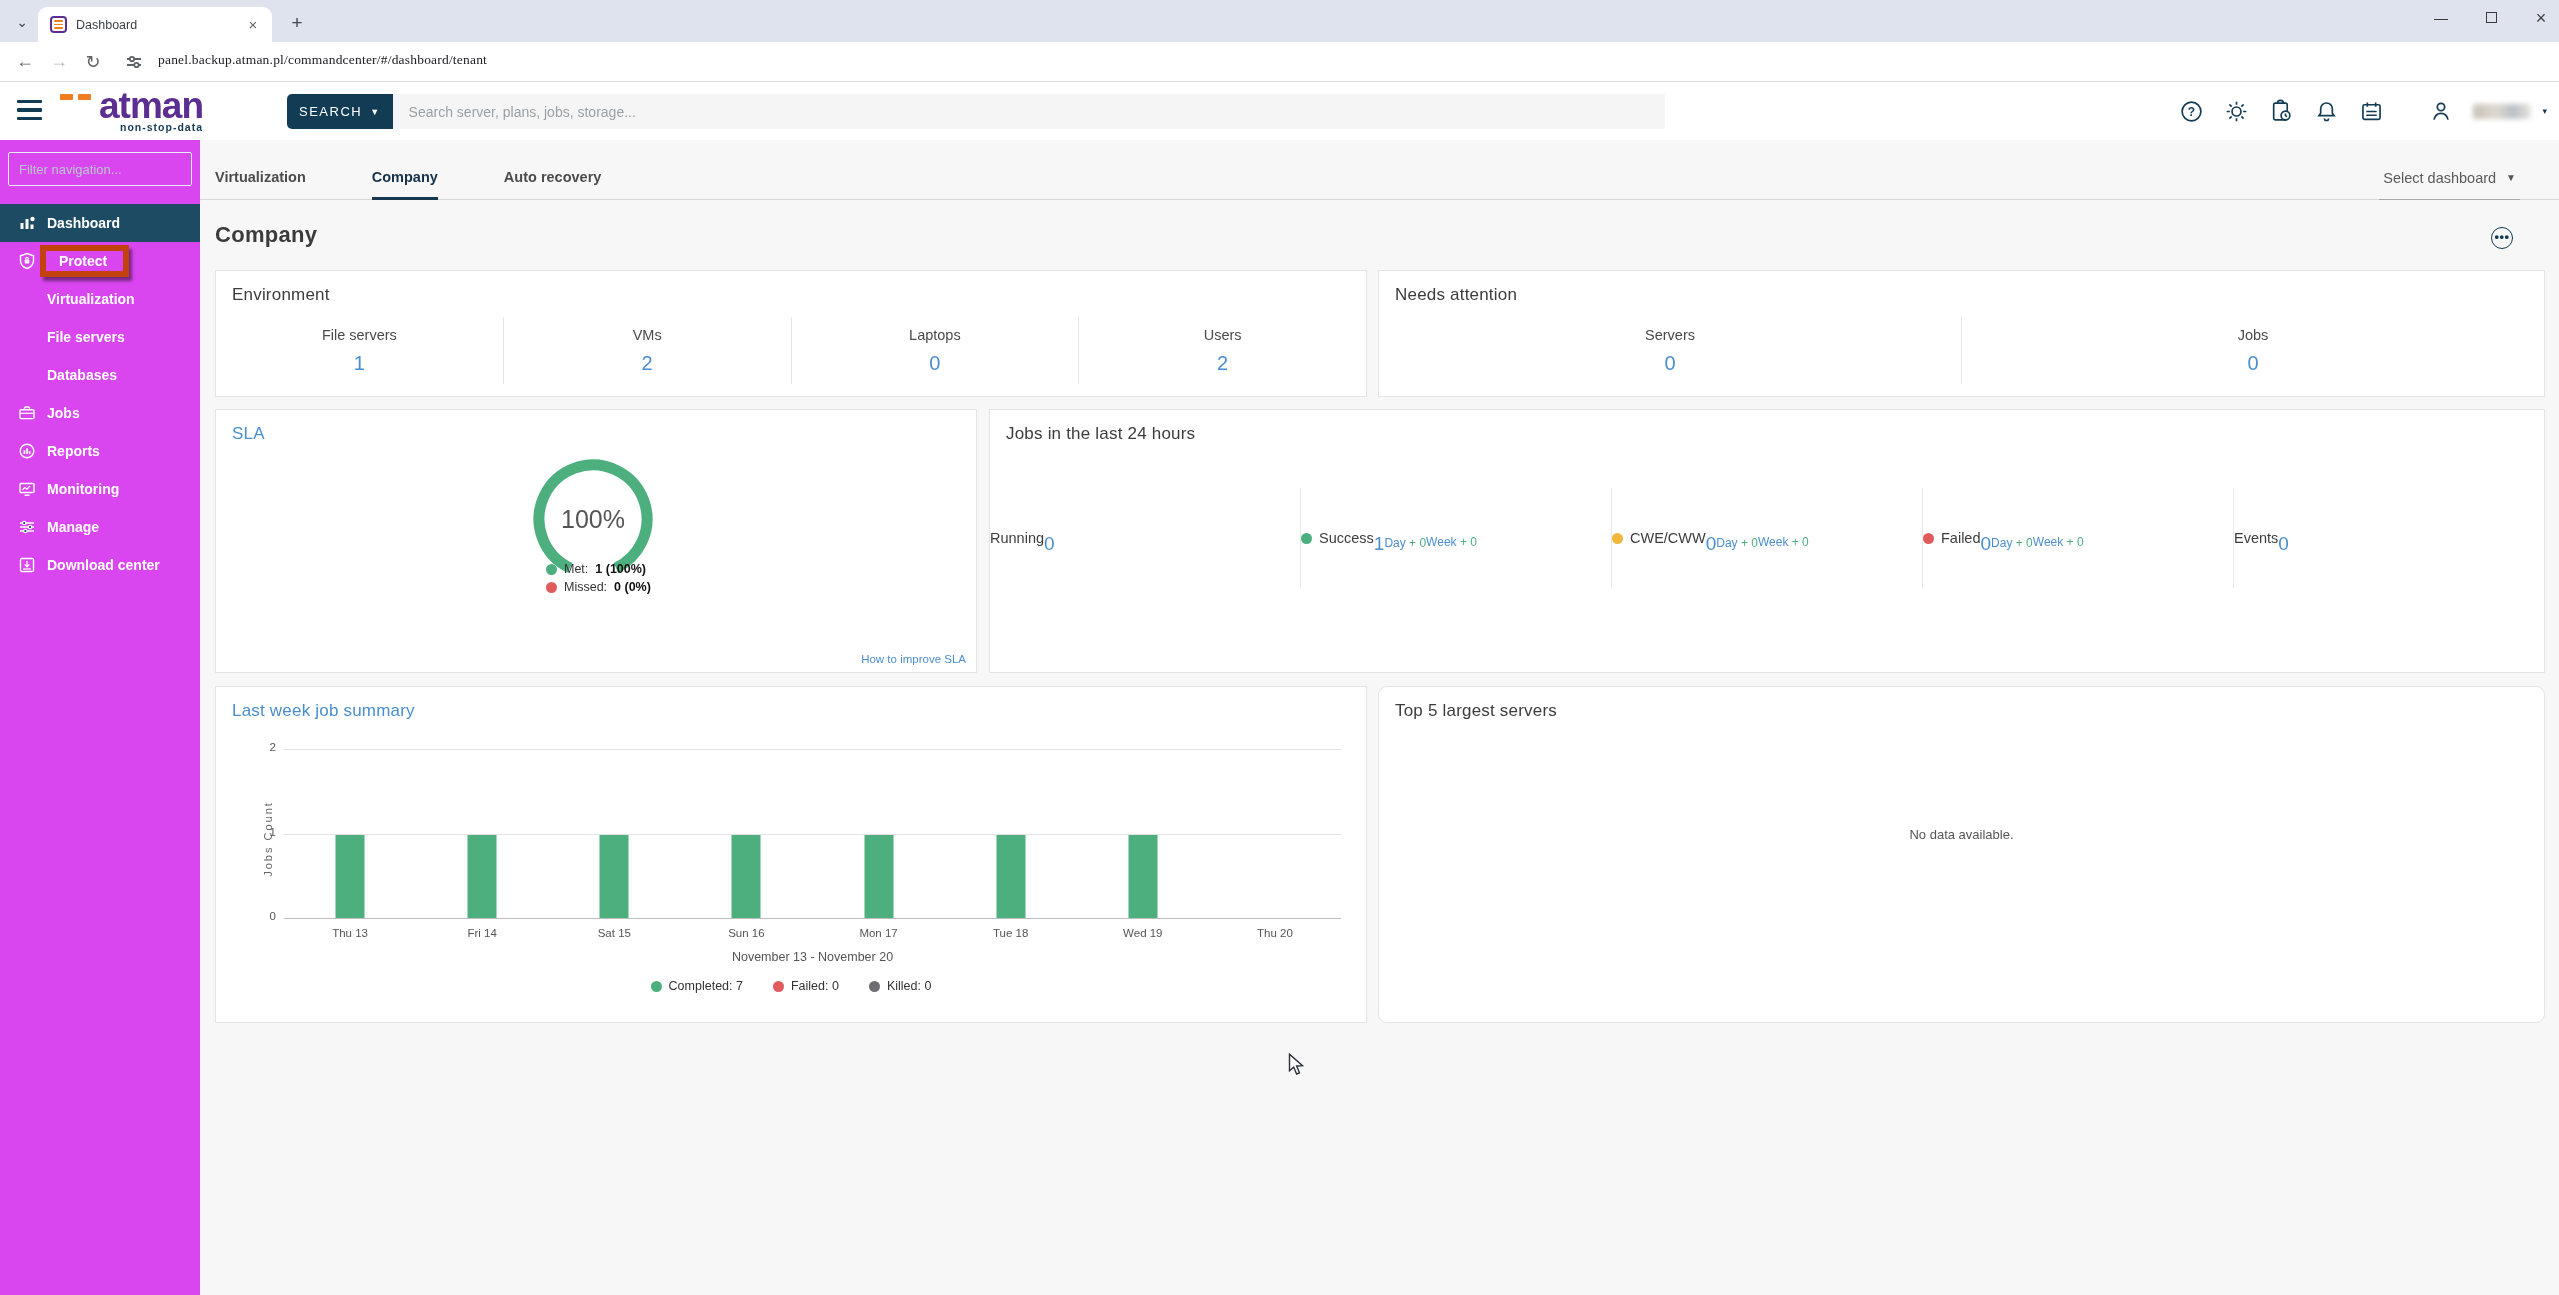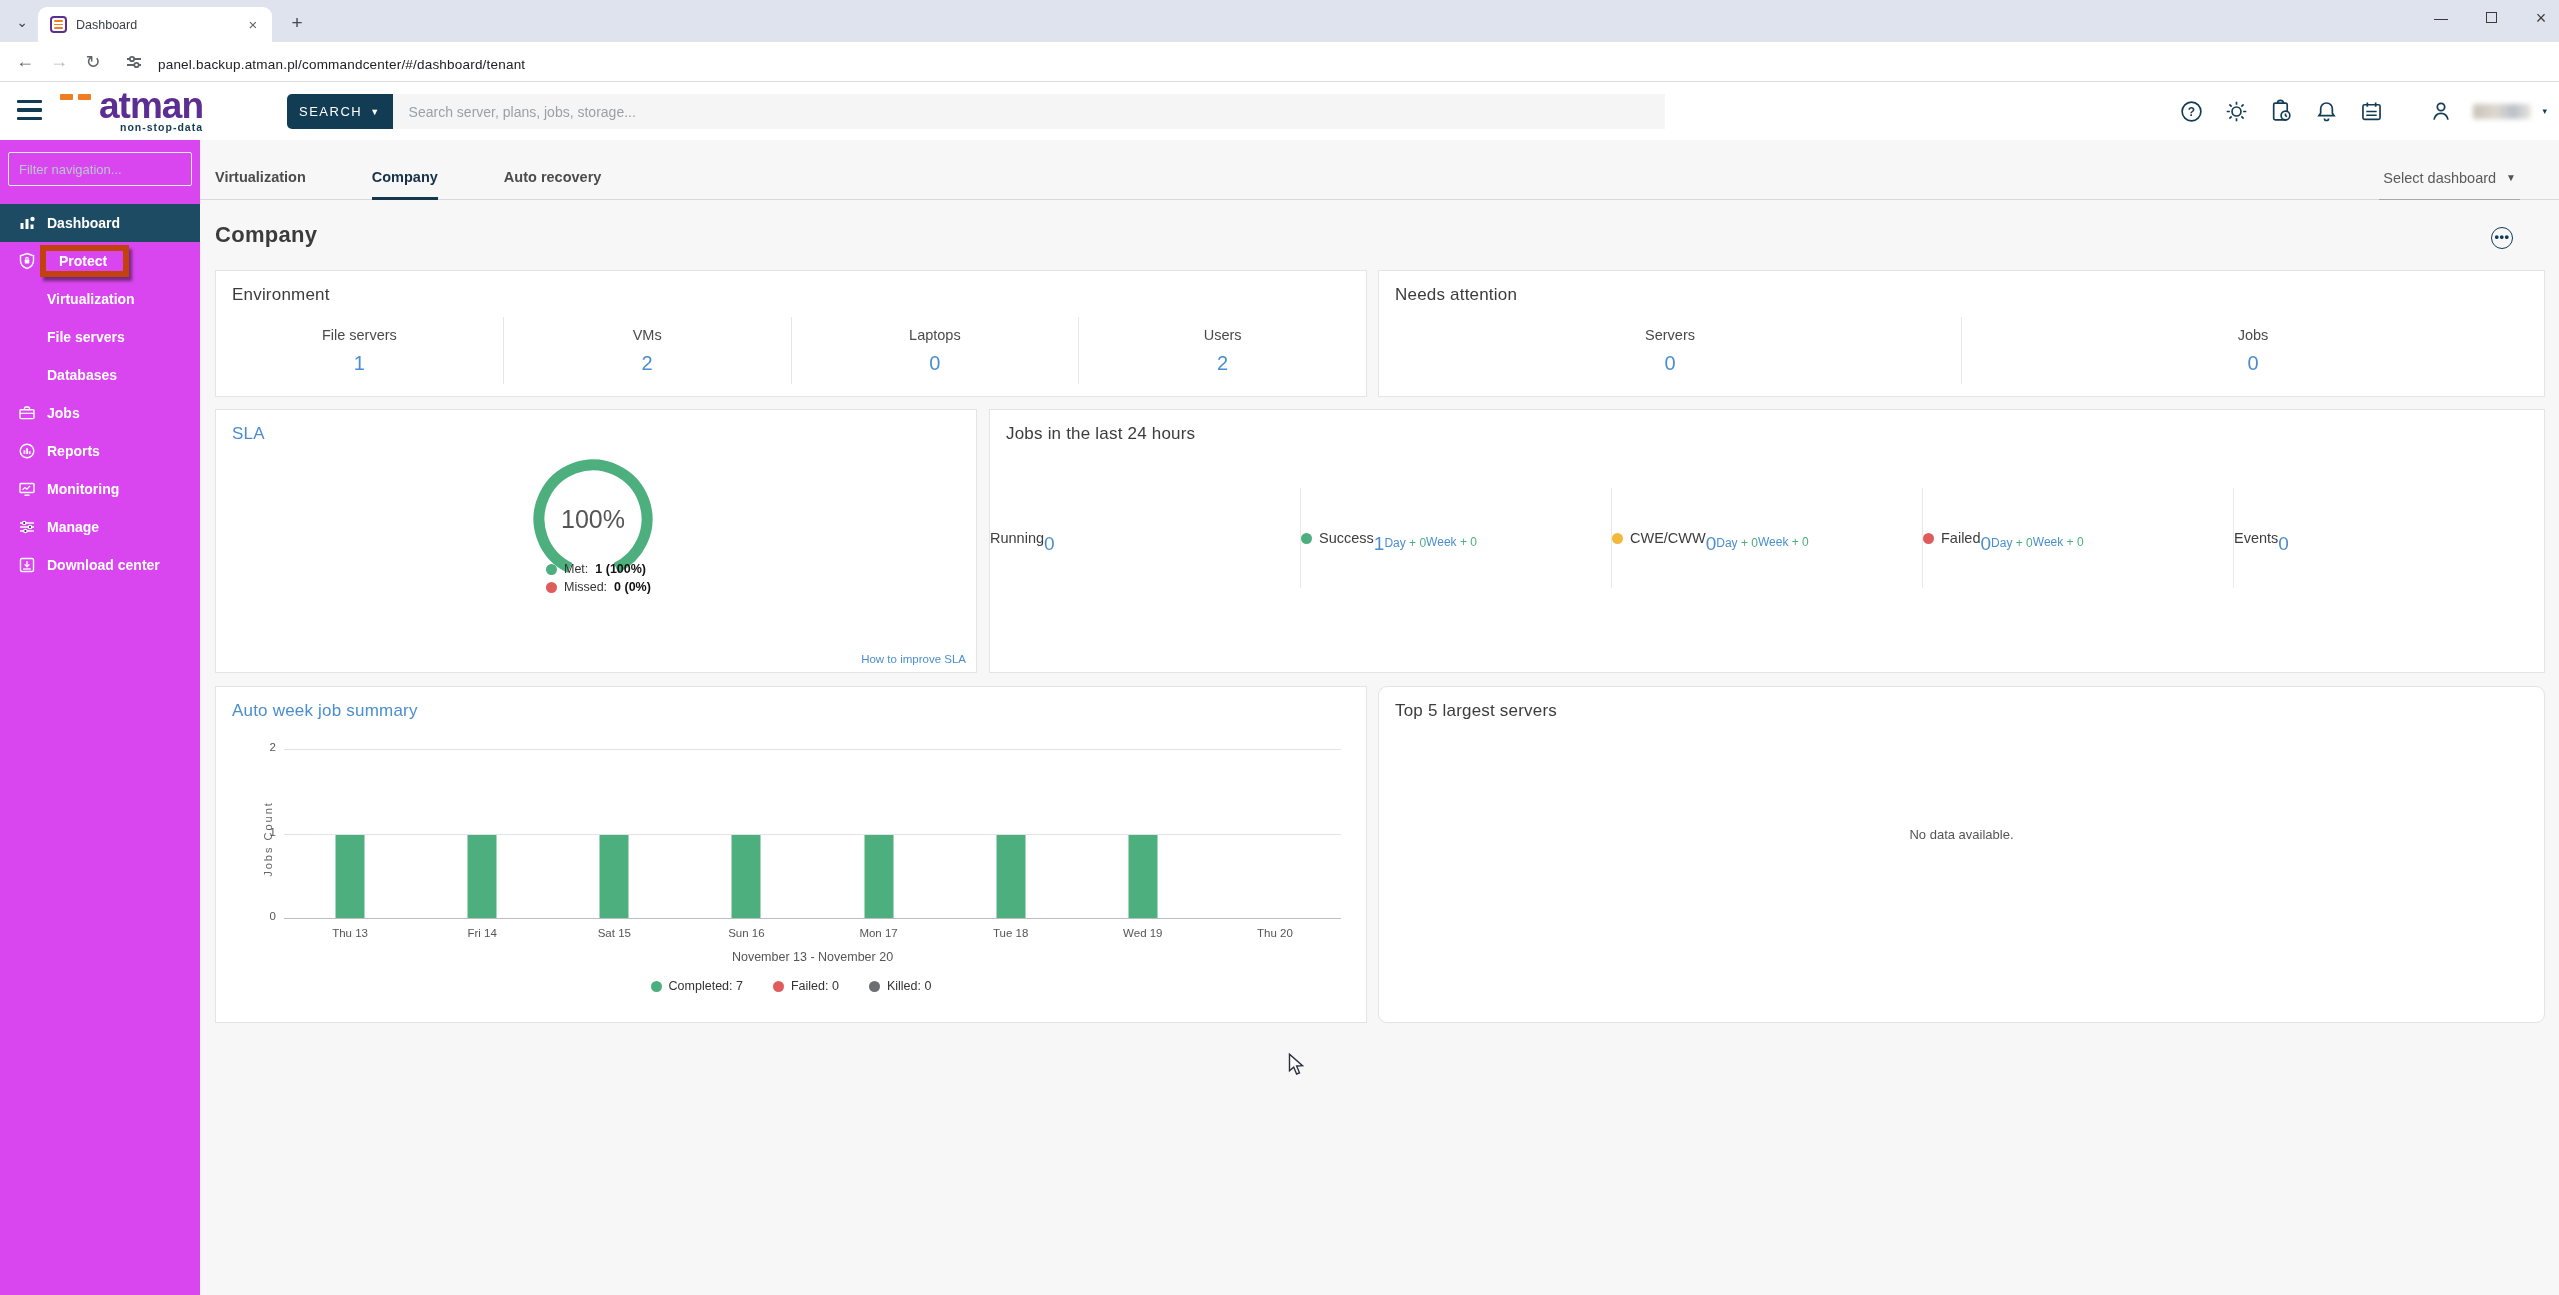--- a/index.html
+++ b/index.html
@@ -16,21 +16,21 @@
   .tab-title { font-size:12.5px; color:#3c4043; margin-left:9px; flex:1; white-space:nowrap; overflow:hidden; }
   .tab-close { color:#5f6368; font-size:15px; width:18px; height:18px; line-height:18px; text-align:center; border-radius:50%; }
   .newtab-btn { position:absolute; left:284px; top:10px; width:26px; height:26px; color:#44474c; font-size:19px; line-height:25px; text-align:center; }
   .win-controls { position:absolute; right:8px; top:0; height:36px; display:flex; align-items:center; gap:30px; color:#3b3b3b; }
   .win-controls .wc { width:20px; text-align:center; font-size:14px; }
   .wc-max { width:11px; height:11px; border:1.4px solid #3b3b3b; }
 
   .urlbar { position:absolute; left:0; top:42px; width:2559px; height:40px; background:#fff; border-bottom:1px solid #dadce0; display:flex; align-items:center; }
   .nav-btn { font-size:18px; color:#5f6368; width:34px; text-align:center; }
   .nav-btn.disabled { color:#b9bcc0; }
-  .addr { display:flex; align-items:flex-end; margin-left:14px; }
+  .addr { display:flex; align-items:flex-start; margin-left:14px;font-family:Liberation Serif, serif; }
   .url-text { font-size:13.5px; color:#202124; margin-left:14px; letter-spacing:.2px; }
   .chrome-right { position:absolute; right:10px; top:42px; height:40px; display:flex; align-items:center; gap:17px; }
   .chrome-right .sep { width:1px; height:18px; background:#dadce0; }
 
   
   .app-header { position:absolute; left:0; top:82px; width:2559px; height:58px; background:#fff; }
   .hamburger { position:absolute; left:17px; top:18px; width:25px; height:20px; display:flex; flex-direction:column; justify-content:space-between; }
   .hamburger i { height:3.2px; background:#123c54; border-radius:1px; }
   .logo { position:absolute; left:58px; top:5px; width:145px; }
   .logo-dashes { position:absolute; left:2px; top:7px; display:flex; gap:5px; }
@@ -469,21 +469,21 @@
         <div class="j24-col">
           <div class="j24-head">
             <span>Events</span>
           </div>
           <div class="j24-value">0</div>
         </div>
       </div>
   </div>
 
   <div class="card card-summary">
-    <div class="card-title link">Auto week job summary</div>
+    <div class="card-title link">Last week job summary</div>
     <div class="chart-ylabel">Jobs Count</div>
     <div class="plot" id="plot">
       <div class="bars" id="bars">
           <div class="bar-slot">
             <div class="bar" style="height: 84.5px; background: rgb(76, 175, 125);"></div>
           </div>
           <div class="bar-slot">
             <div class="bar" style="height: 84.5px; background: rgb(76, 175, 125);"></div>
           </div>
           <div class="bar-slot">

